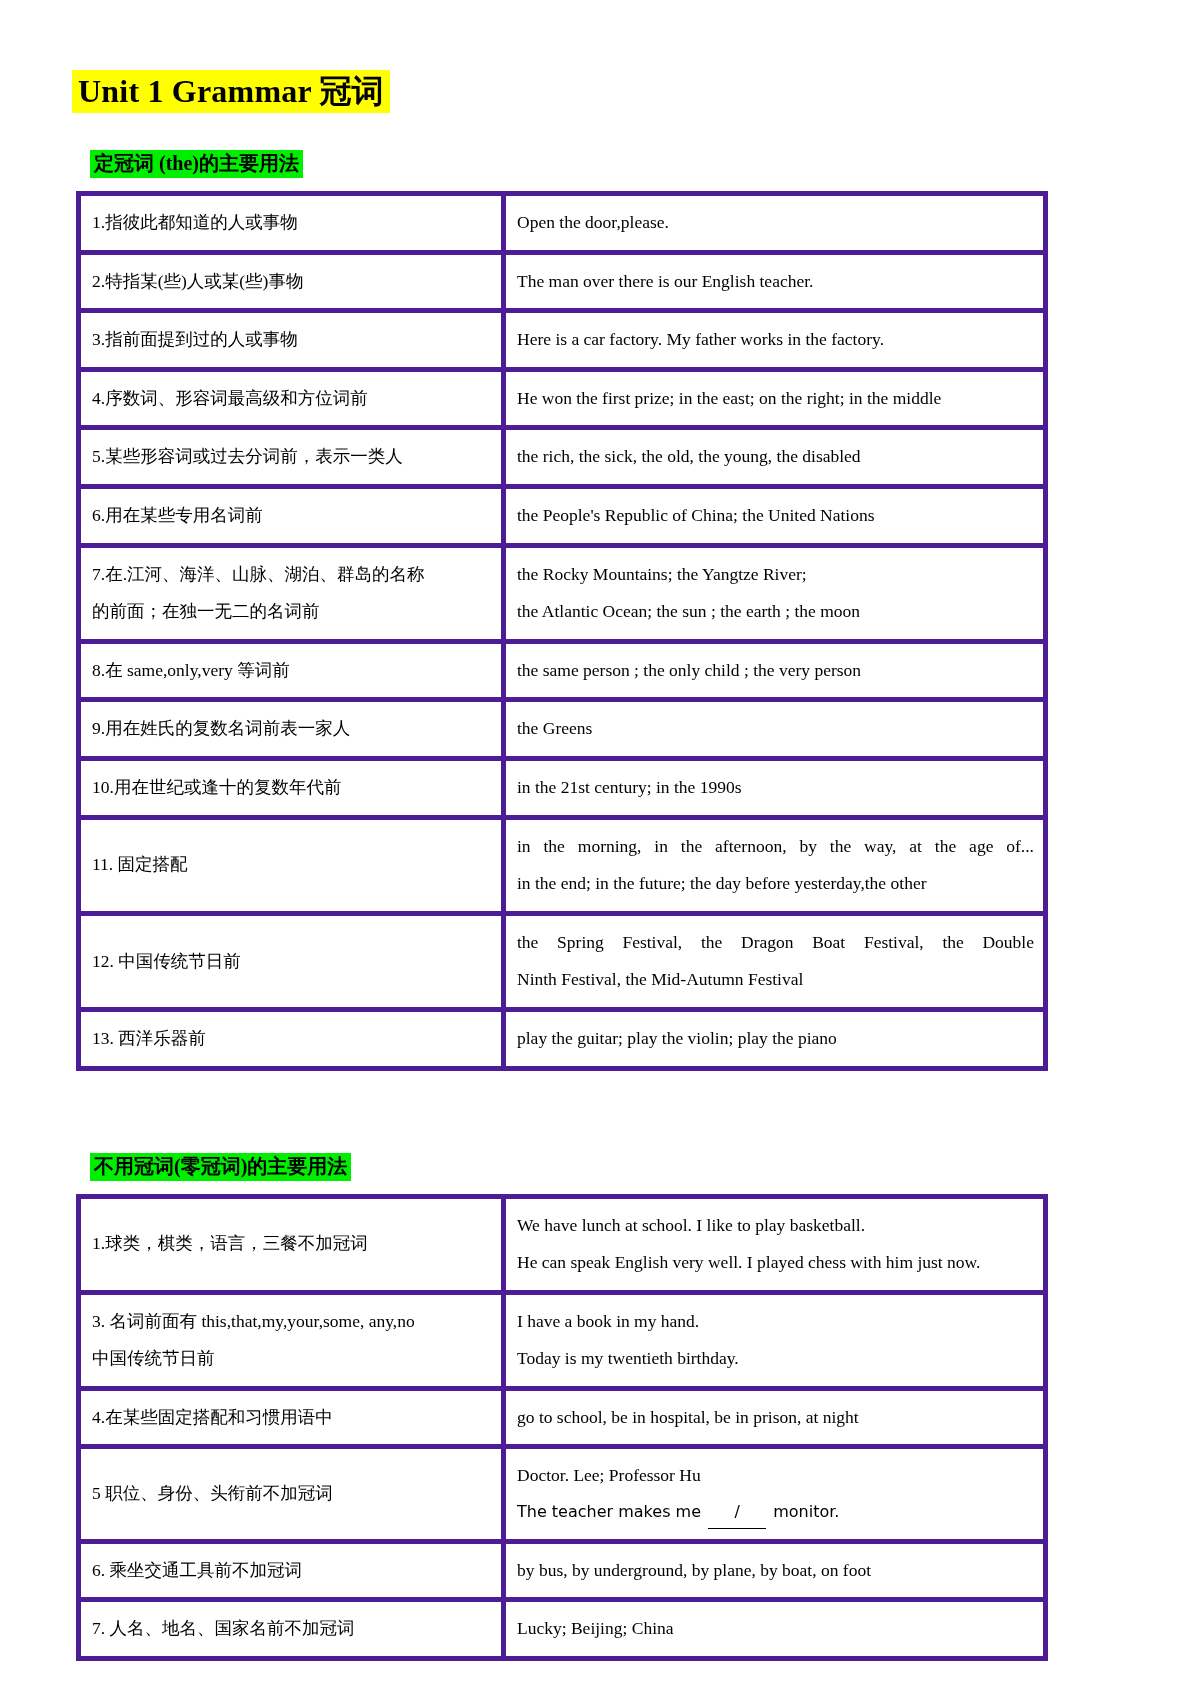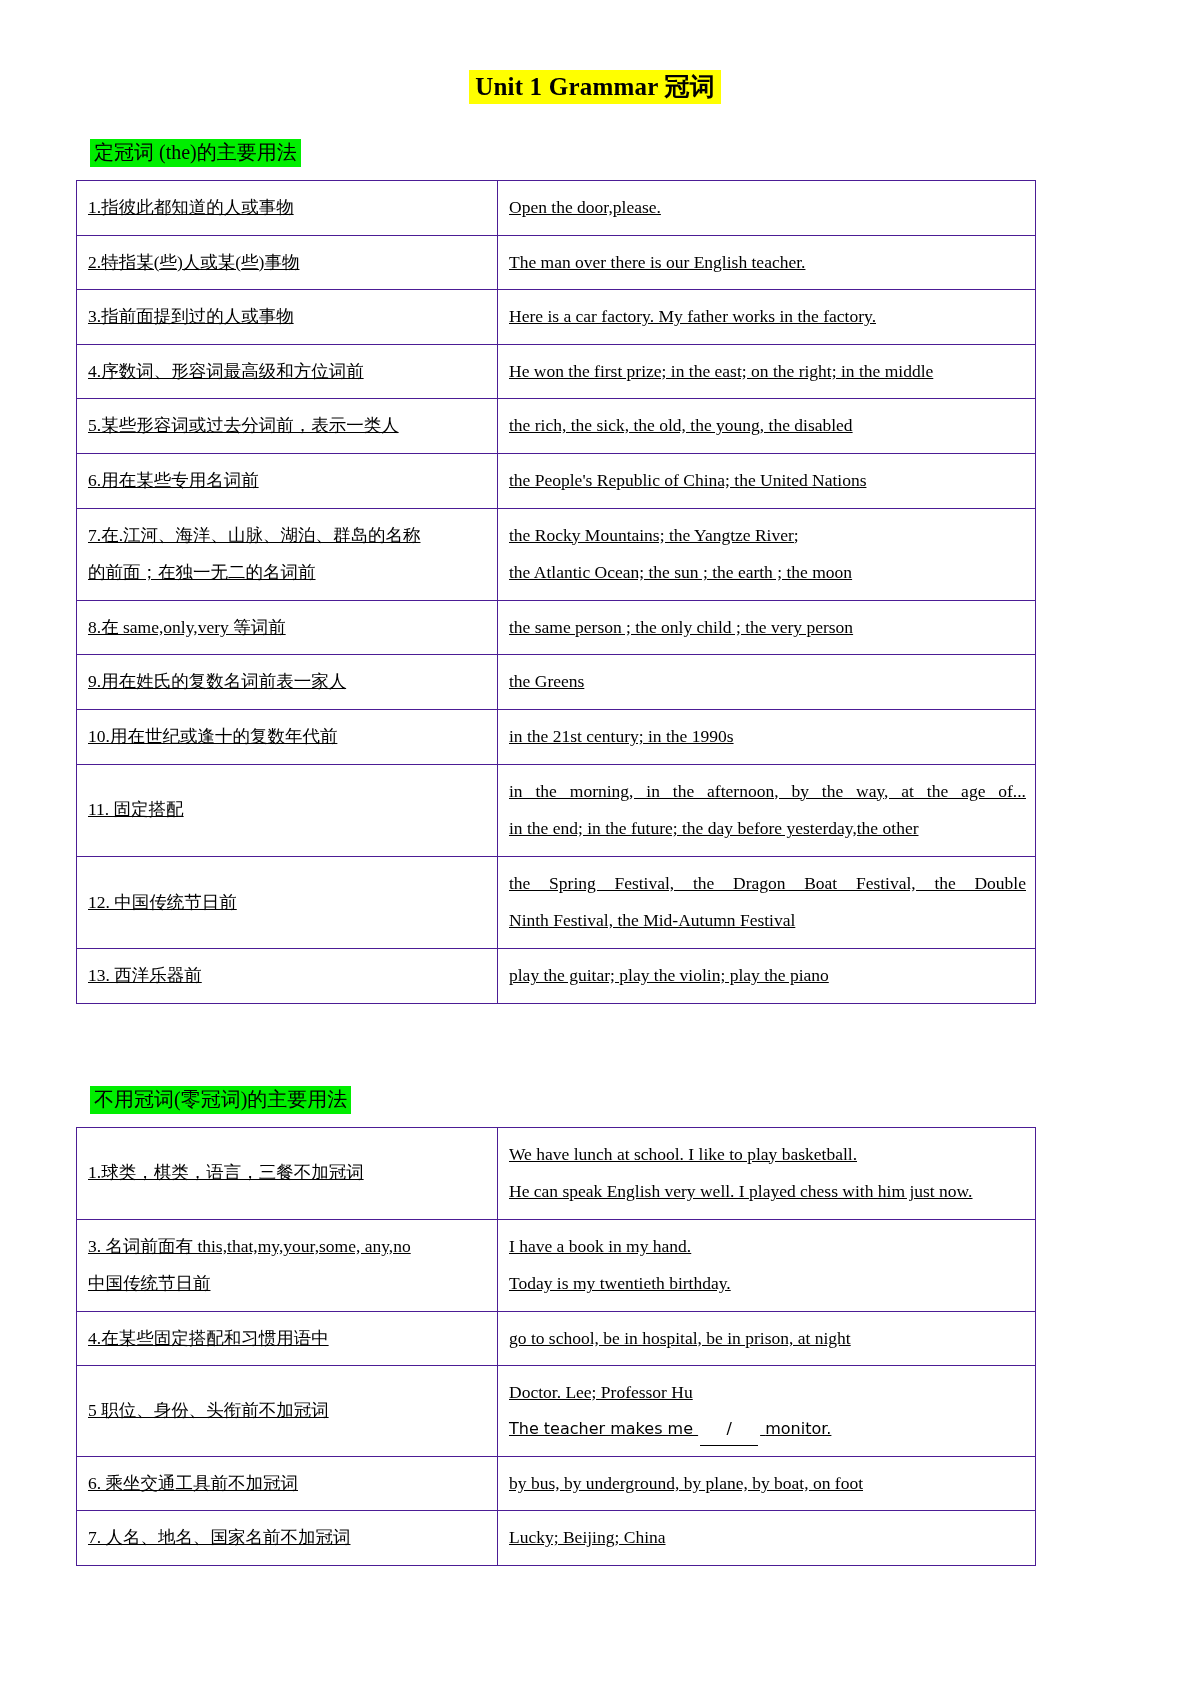--- a/index.html
+++ b/index.html
@@ -15,58 +15,57 @@
     position: relative;
   }
   .page {
     width: 1190px;
     min-height: 1683px;
     box-sizing: border-box;
     padding: 0 72px;
     position: relative;
   }
   .doc-title {
-    text-align: center;
+    text-align: left;
     margin: 0;
     padding-top: 70px;
-    font-size: 25px;
+    font-size: 32px;
     font-weight: bold;
     letter-spacing: 0.2px;
   }
   .doc-title .hl {
     background: #ffff00;
     padding: 3px 6px 4px 6px;
   }
   .section-head {
     margin: 36px 0 0 10px;
     font-size: 20px;
-    font-weight: normal;
+    font-weight: bold;
     display: inline-block;
     padding-left: 8px;
   }
   .section-head .hl {
     background: #00ee00;
     padding: 1px 4px 2px 4px;
     display: inline-block;
     line-height: 1.25;
   }
   table.grammar {
     border-collapse: collapse;
     width: 917px;
     margin-top: 13px;
     margin-left: 4px;
     table-layout: fixed;
   }
   table.grammar td {
-    border: 1px solid #4c1d95;
+    border: 5px solid #4c1d95;
     vertical-align: middle;
     padding: 10px 9px 10px 11px;
     font-size: 17.5px;
     line-height: 1.92;
-    text-decoration: underline;
   }
   td.col-rule {
     width: 400px;
   }
   td.col-example {
     width: 517px;
   }
   .just-line {
     text-align: justify;
     text-align-last: justify;

